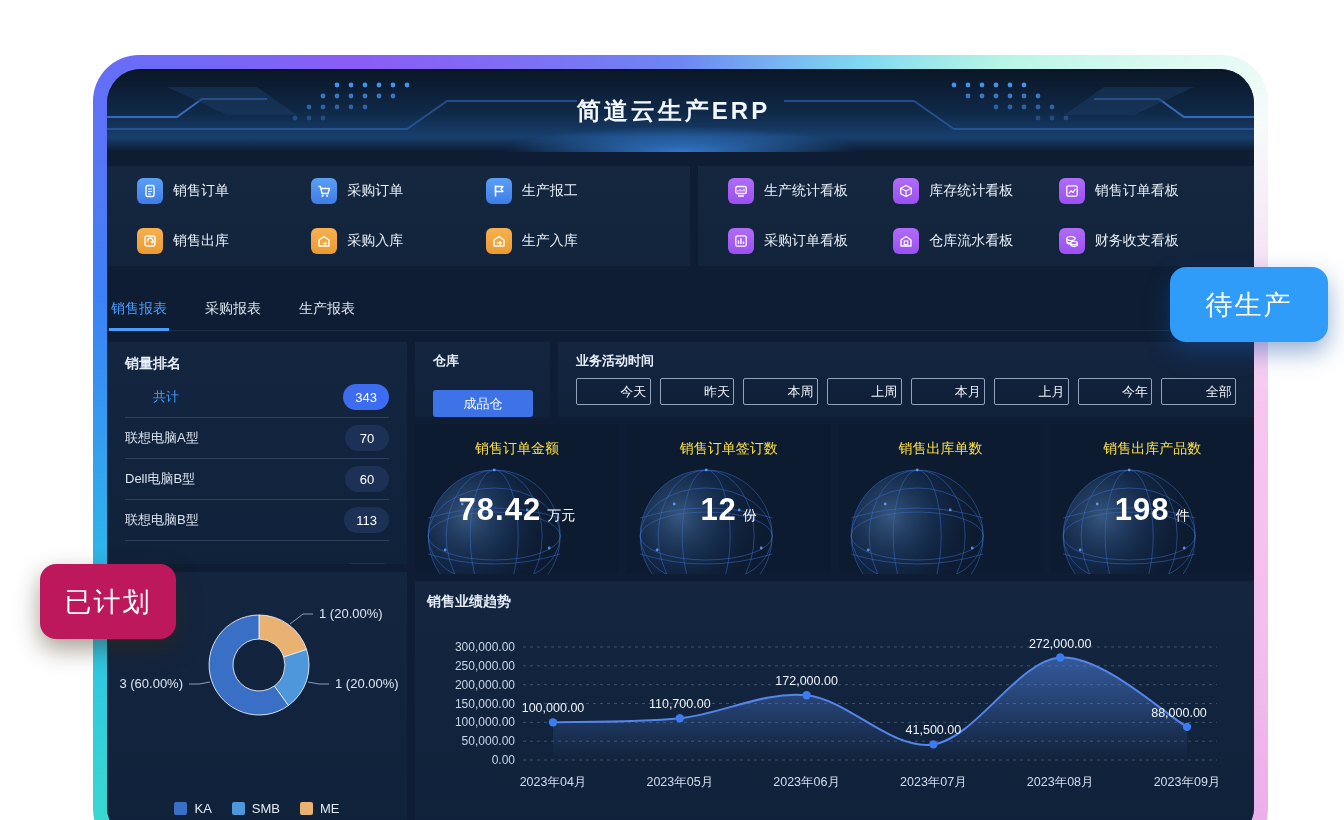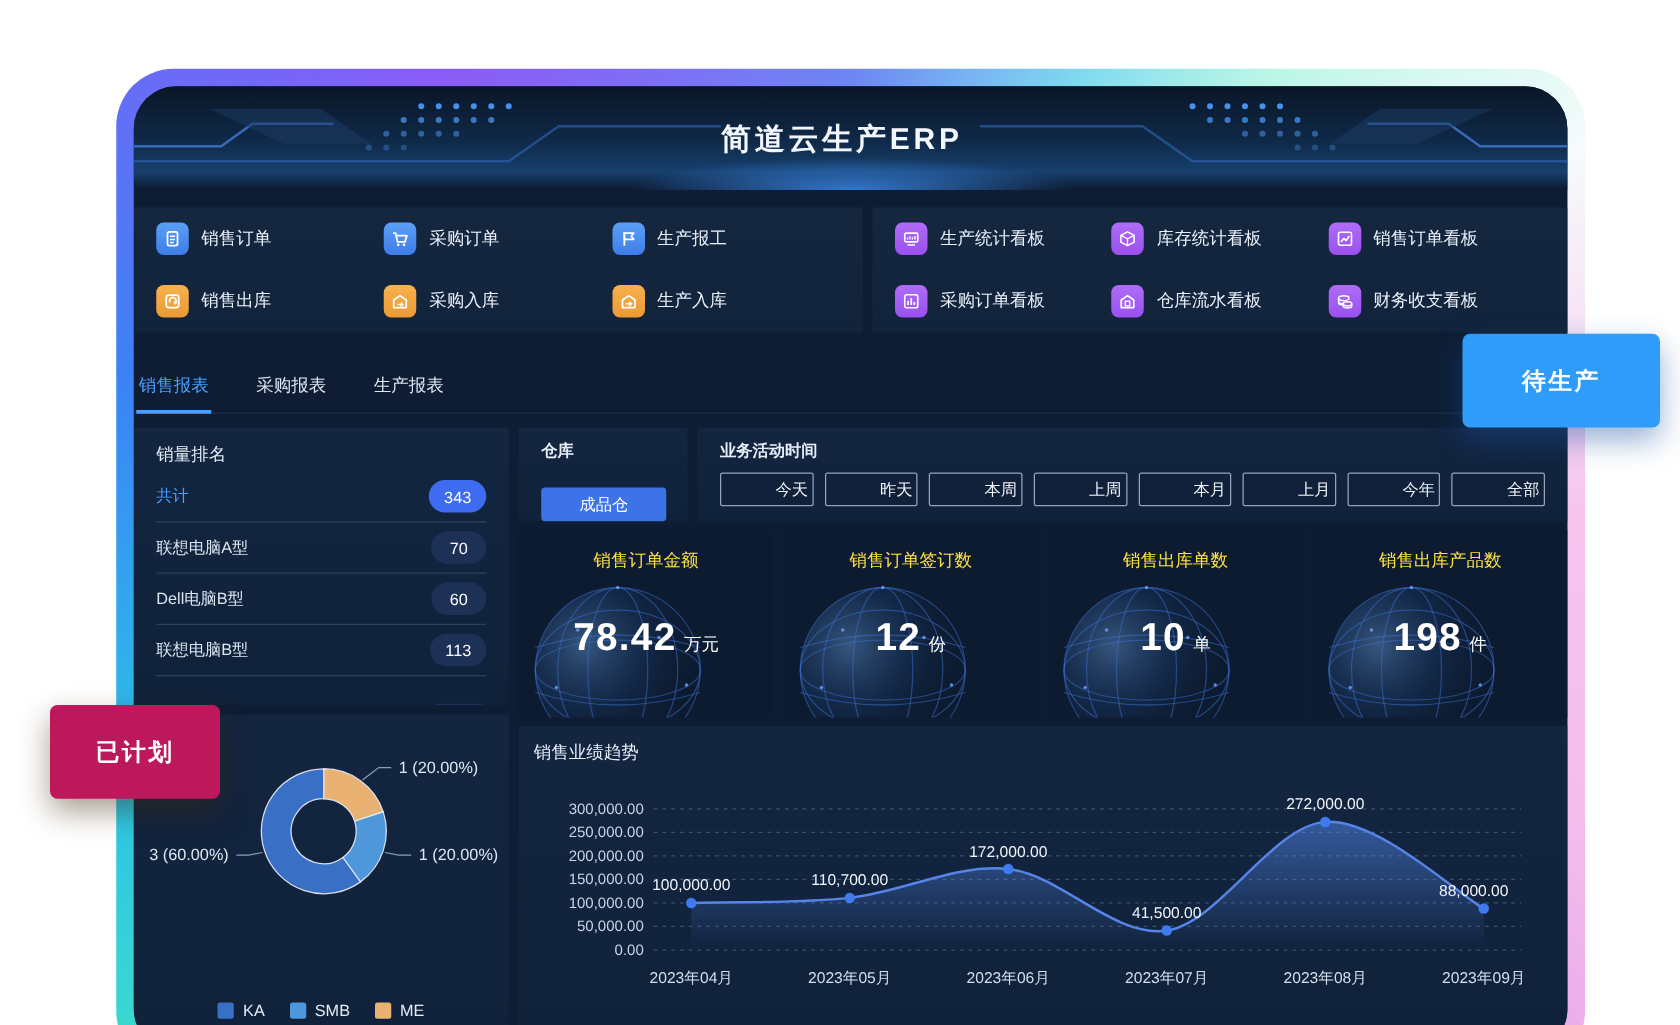--- a/index.html
+++ b/index.html
@@ -36,21 +36,21 @@
     background:radial-gradient(ellipse at 50% 100%, rgba(64,150,255,.75), rgba(64,150,255,0) 70%);
   }
   .hd-art { position:absolute; top:8px; }
   .hd-art.left { left:0; }
   .hd-art.right { right:0; transform:scaleX(-1); }
   
   .menus { display:flex; gap:8px; margin:14px 0 0 0; }
   .menu-panel {
     background:linear-gradient(180deg,#15273f,#12233c); height:100px;
     display:grid; grid-template-columns:repeat(3,1fr); align-content:center;
-    row-gap:24px; padding:8px 18px;
+    row-gap:24px; padding:8px 30px;
   }
   .menu-panel.lft { width:583px; }
   .menu-panel.rgt { flex:1; }
   .menu-item { display:flex; align-items:center; gap:10px; cursor:pointer; }
   .menu-ic {
     width:26px; height:26px; border-radius:6px; flex:0 0 26px;
     display:flex; align-items:center; justify-content:center;
   }
   .menu-ic.blue   { background:linear-gradient(180deg,#5aa0f5,#3f7ce8); }
   .menu-ic.orange { background:linear-gradient(180deg,#f6b14e,#eb9a33); }
@@ -59,28 +59,28 @@
   
   .tabs { display:flex; gap:34px; margin:34px 0 0 0; padding:0 2px; border-bottom:1px solid #27395698; }
   .tab { font-size:14px; color:#dde6f2; padding:0 2px 12px 2px; cursor:pointer; position:relative; }
   .tab.active { color:#4a9eff; }
   .tab.active::after { content:""; position:absolute; left:0; right:0; bottom:-1px; height:3px; background:#4a9eff; }
   
   .content { display:flex; gap:8px; margin-top:11px; height:calc(100% - 260px); }
   .col-left { width:300px; display:flex; flex-direction:column; gap:8px; }
   .col-right { flex:1; display:flex; flex-direction:column; gap:7px; min-width:0; }
   .panel { background:linear-gradient(180deg,#142540,#10213a); }
-  .panel-title { font-size:14px; color:#e6edf8; font-weight:normal; }
+  .panel-title { font-size:14px; color:#e6edf8; font-weight:bold; }
   
   .ranking { height:222px; padding:13px 18px 0 18px; overflow:hidden; }
   .rank-rows { margin-top:4px; }
   .rank-row { display:flex; align-items:center; justify-content:space-between; height:41px; border-bottom:1px solid rgba(150,175,210,.22); }
   .rank-row:last-child { border-bottom:none; }
   .rank-lb { font-size:13px; color:#dbe4f0; }
-  .rank-lb.hl { color:#4a9eff; }
+  .rank-lb.hl { color:#4a9eff;margin-left:28px; }
   .pill { min-width:44px; height:26px; padding:0 12px; border-radius:13px; background:#1d3156;
           display:flex; align-items:center; justify-content:center; font-size:13px; color:#fff; }
   .pill.hl { background:#3e6cf0; }
   .pill.ghost { height:12px; margin-top:14px; }
   
   .donut-panel { flex:1; position:relative; }
   
   .controls { display:flex; gap:8px; height:75px; }
   .ctl-panel { padding:10px 18px; }
   .ctl-wh { width:135px; }
@@ -100,21 +100,21 @@
   .kpi-unit { font-size:14px; margin-left:6px; }
   .kpi svg.globe { position:absolute; left:50%; bottom:-34px; transform:translateX(-62%); z-index:1; }
   
   .trend { flex:1; padding:12px 12px 0 12px; position:relative; min-height:210px; }
   .legend { position:absolute; left:0; right:0; bottom:18px; display:flex; justify-content:center; gap:20px; }
   .lg-it { display:flex; align-items:center; gap:7px; font-size:13px; color:#e3ebf6; }
   .lg-sw { width:13px; height:13px; border-radius:2px; }
   
   .fbadge {
     position:absolute; display:flex; align-items:center; justify-content:center;
-    border-radius:6px; color:#fff; font-size:19px; font-weight:bold; letter-spacing:2px; z-index:50;
+    border-radius:16px; color:#fff; font-size:27px; font-weight:normal; letter-spacing:2px; z-index:50;
   }
   .fbadge.toproduce { left:1170px; top:267px; width:158px; height:75px; background:#2f9cfa;
                       box-shadow:0 10px 24px rgba(20,80,160,.45); }
   .fbadge.planned   { left:40px; top:564px; width:136px; height:75px; background:#be185d;
                       box-shadow:0 10px 24px rgba(60,40,10,.45); }
   text { font-family:"Liberation Sans","DejaVu Sans",sans-serif; }
 </style>
 </head>
 <body>
 
@@ -489,21 +489,20 @@
                 </g>
                 <g fill="#6ea8ff" fill-opacity=".8">
                   <circle cx="63" cy="46" r="1.4"></circle>
                   <circle cx="128" cy="52" r="1.4"></circle>
                   <circle cx="150" cy="90" r="1.4"></circle>
                   <circle cx="46" cy="92" r="1.4"></circle>
                   <circle cx="95" cy="12" r="1.4"></circle>
                 </g>
               </svg>
               <div class="kpi-t">销售出库单数</div>
-              <div class="kpi-v"><span class="kpi-num">10</span><span class="kpi-unit">单</span></div>
             </div>
             <div class="kpi">
               <svg class="globe" width="190" height="150" viewBox="0 0 190 150">
                 <defs>
                   <radialGradient id="ggl" cx="30%" cy="35%" r="70%">
                     <stop offset="0%" stop-color="#7db8ff" stop-opacity=".38"></stop>
                     <stop offset="55%" stop-color="#2a5ea8" stop-opacity=".18"></stop>
                     <stop offset="100%" stop-color="#0d1b30" stop-opacity="0"></stop>
                   </radialGradient>
                 </defs>

